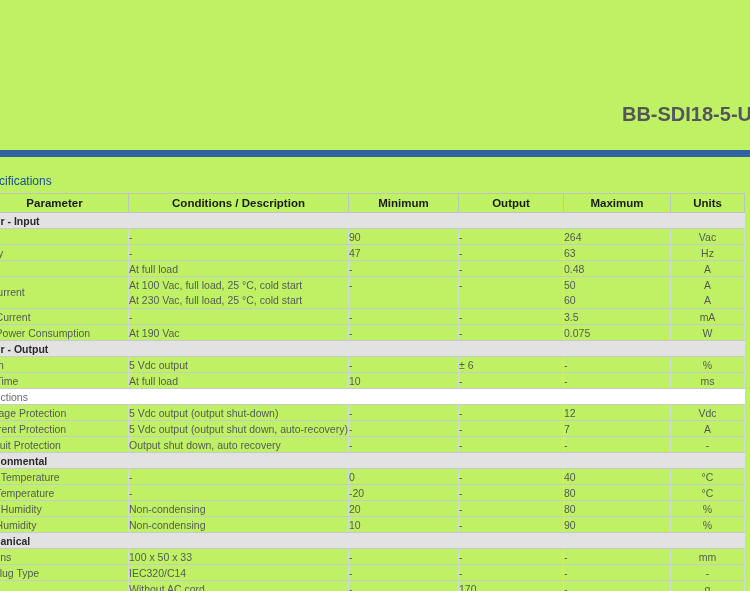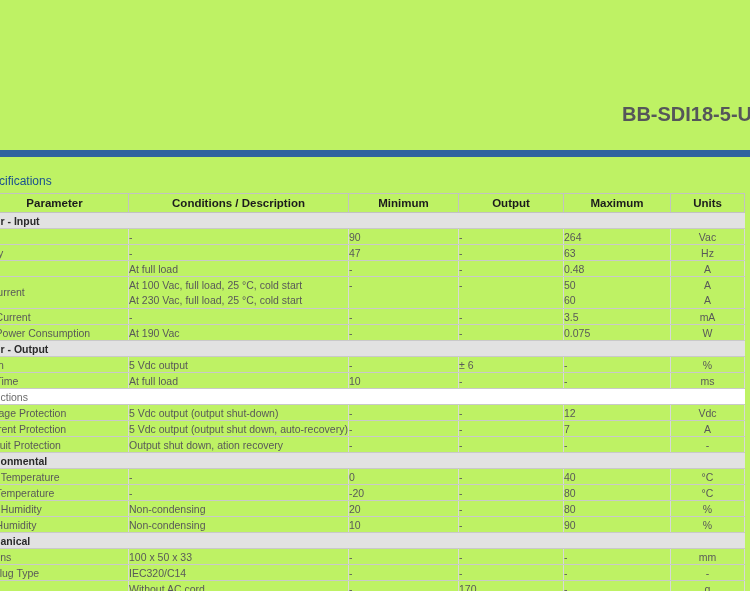--- a/index.html
+++ b/index.html
@@ -187,21 +187,21 @@
         <tr class="data">
           <td class="param">Current Protection</td>
           <td class="cond">5 Vdc output (output shut down, auto-recovery)</td>
           <td class="min">-</td>
           <td class="typ">-</td>
           <td class="max">7</td>
           <td class="units">A</td>
         </tr>
         <tr class="data">
           <td class="param">Circuit Protection</td>
-          <td class="cond">Output shut down, ation recovery</td>
+          <td class="cond">Output shut down, auto recovery</td>
           <td class="min">-</td>
           <td class="typ">-</td>
           <td class="max">-</td>
           <td class="units">-</td>
         </tr>
         <tr class="section">
           <td colspan="6">onmental</td>
         </tr>
         <tr class="data">
           <td class="param">ting Temperature</td>

